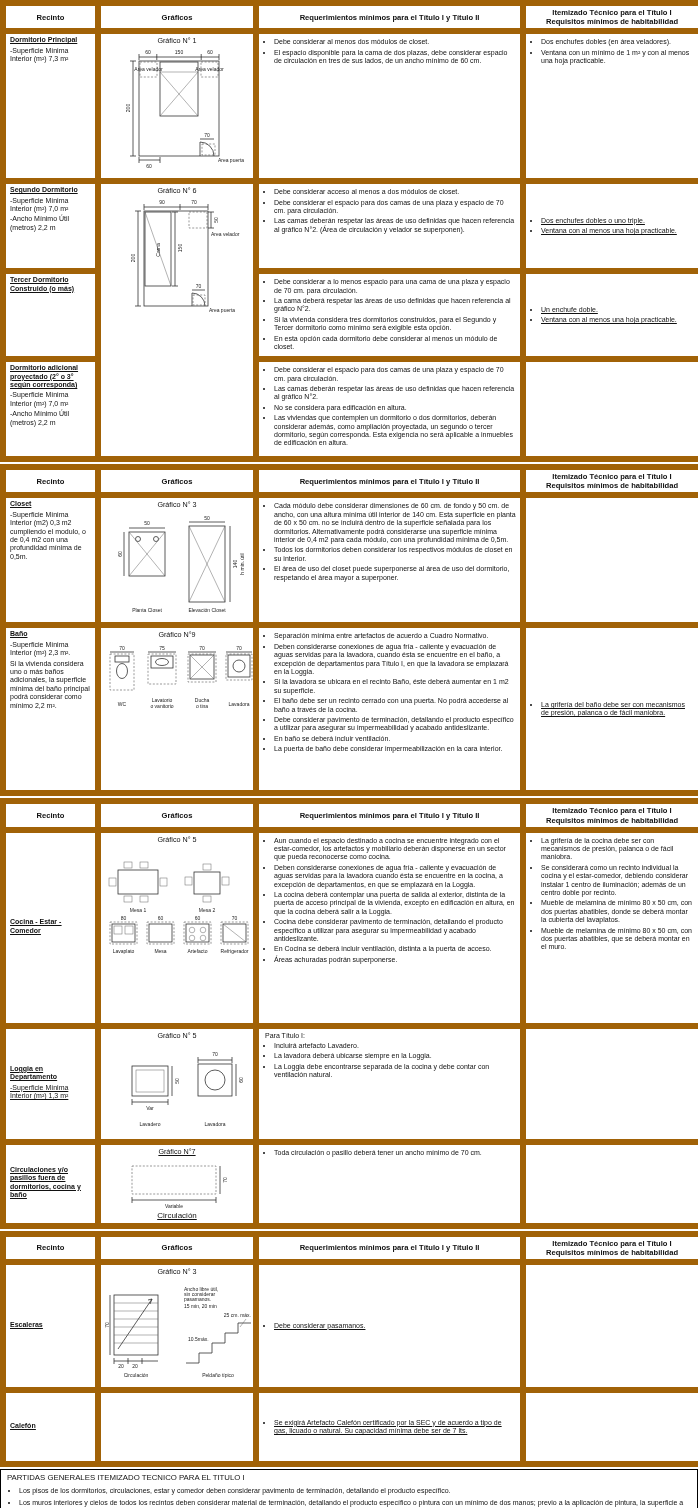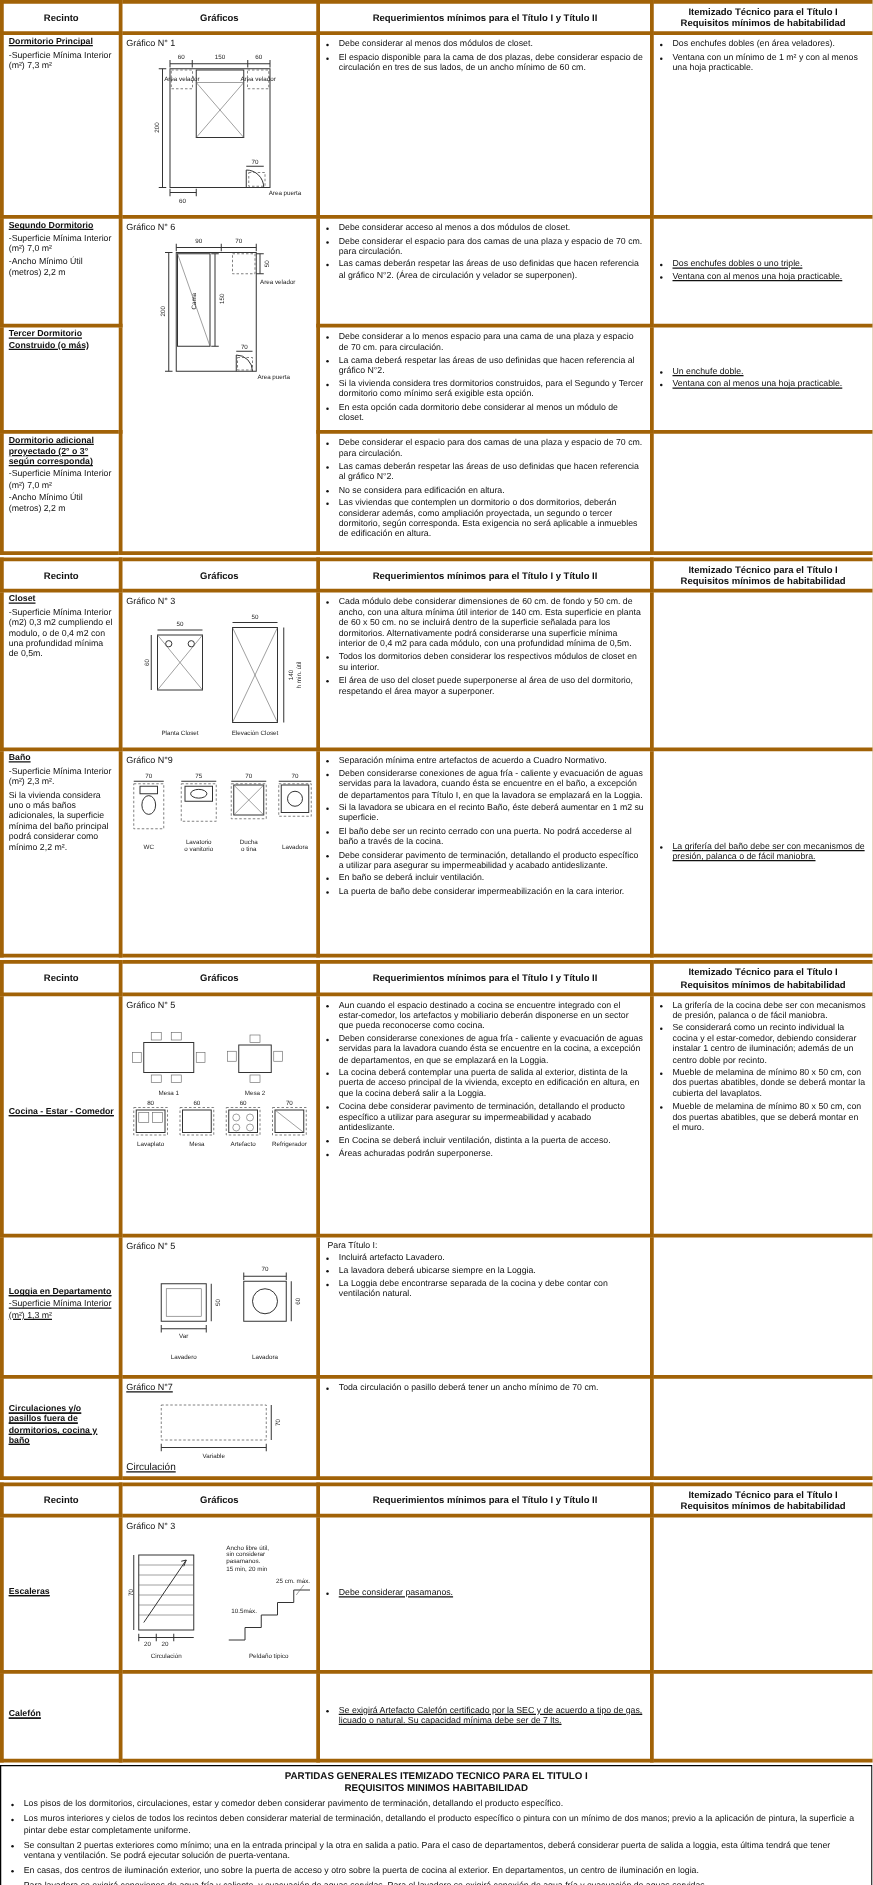--- a/index.html
+++ b/index.html
@@ -1,35 +1,35 @@
 <!DOCTYPE html>
 <html><head>
 <meta charset="utf-8">
 <style>
   html,body { margin:0; padding:0; background:#fff; }
   .page { width:698px; font-family:"Liberation Sans", sans-serif; color:#111; }
   table { border-collapse:collapse; width:698px; table-layout:fixed; margin:0 0 2px 0; }
-  td, th { border:3px solid #a16207; vertical-align:top; padding:2px 4px; font-size:7px; line-height:1.2; }
+  td, th { border:6px solid #a16207; vertical-align:top; padding:2px 4px; font-size:7px; line-height:1.2; }
   th { font-size:7.6px; padding:2px 2px; vertical-align:middle; text-align:center; font-weight:bold; }
   col.c1{width:95px} col.c2{width:158px} col.c3{width:267px} col.c4{width:178px}
   .rec .rec-title { font-weight:bold; text-decoration:underline; margin-bottom:2px; }
   .rec-lines div { margin-bottom:2px; }
   ul.blt { margin:1px 0; padding-left:11px; }
   ul.blt li { margin:2px 0; }
   .mid { vertical-align:middle;text-decoration:underline; }
-  .gfx { text-align:left; padding:2px 3px; }
+  .gfx { text-align:center; padding:2px 3px; }
   .gfx-title { font-size:7.2px; margin:1px 0 2px; }
   .gfx-caption { font-size:8px; margin-top:1px; }
   svg { display:block; margin:0 auto; overflow:visible; }
   svg text { font-size:5px; font-family:"Liberation Sans", sans-serif; fill:#222; }
   .ln { stroke:#333; fill:none; stroke-width:0.8; }
   .lt { stroke:#666; fill:none; stroke-width:0.5; }
   .dsh { stroke:#555; fill:none; stroke-width:0.6; stroke-dasharray:2,1.6; }
   .footer-box { border:1px solid #000; width:698px; box-sizing:border-box; padding:3px 6px 6px 6px; }
-  .footer-title { text-align:center; font-weight:bold; font-size:7.8px; line-height:1.3; }
+  .footer-title { font-weight:normal; font-size:7.8px; line-height:1.3; }
   ul.fblt { margin:4px 0 0 0; padding-left:12px; font-size:7px; line-height:1.25; }
   ul.fblt li { margin:3px 0; }
   .intro { margin:1px 0 2px 2px; }
 </style>
 </head>
 <body>
 
 <div class="page">
 
   <table>
@@ -604,21 +604,20 @@
               <li>Se exigirá Artefacto Calefón certificado por la SEC y de acuerdo a tipo de gas, licuado o natural. Su capacidad mínima debe ser de 7 lts.</li>
             </ul>
       </td>
       <td class="itm"></td>
     </tr>
   </tbody>
     </table>
 
   <div class="footer-box">
     <div class="footer-title">PARTIDAS GENERALES ITEMIZADO TECNICO PARA EL TITULO I</div>
-    <div class="footer-title">REQUISITOS MINIMOS HABITABILIDAD</div>
     <ul class="fblt">
         <li>Los pisos de los dormitorios, circulaciones, estar y comedor deben considerar pavimento de terminación, detallando el producto específico.</li>
         <li>Los muros interiores y cielos de todos los recintos deben considerar material de terminación, detallando el producto específico o pintura con un mínimo de dos manos; previo a la aplicación de pintura, la superficie a pintar debe estar completamente uniforme.</li>
         <li>Se consultan 2 puertas exteriores como mínimo; una en la entrada principal y la otra en salida a patio. Para el caso de departamentos, deberá considerar puerta de salida a loggia, esta última tendrá que tener ventana y ventilación. Se podrá ejecutar solución de puerta-ventana.</li>
         <li>En casas, dos centros de iluminación exterior, uno sobre la puerta de acceso y otro sobre la puerta de cocina al exterior. En departamentos, un centro de iluminación en logia.</li>
         <li>Para lavadora se exigirá conexiones de agua fría y caliente, y evacuación de aguas servidas. Para el lavadero se exigirá conexión de agua fría y evacuación de aguas servidas.</li>
         <li>Se exigirá diferencial 2 x 25 A., 30 mA para circuitos de enchufe, incluido en el tablero eléctrico.</li>
         <li>Puertas exteriores: ancho puerta acceso que asegure un paso libre mínimo de 75 cm.</li>
         <li>Puertas interiores: ancho que asegure un paso libre mínimo de 65 cm.</li>
       </ul>

